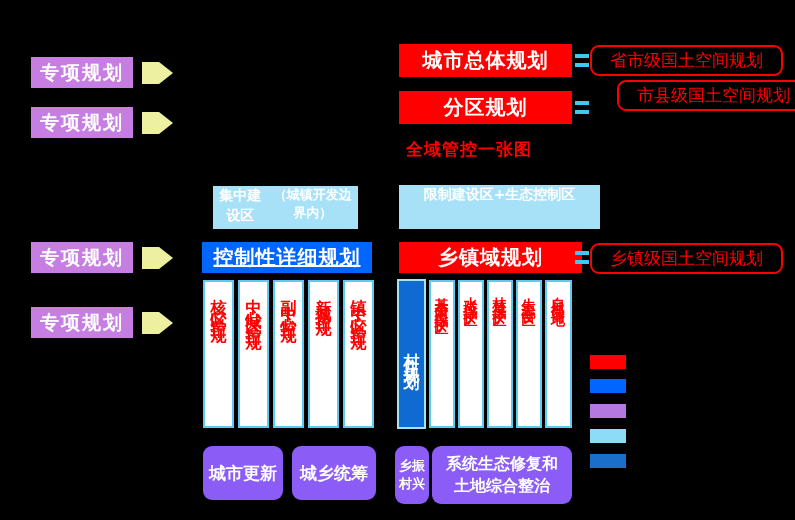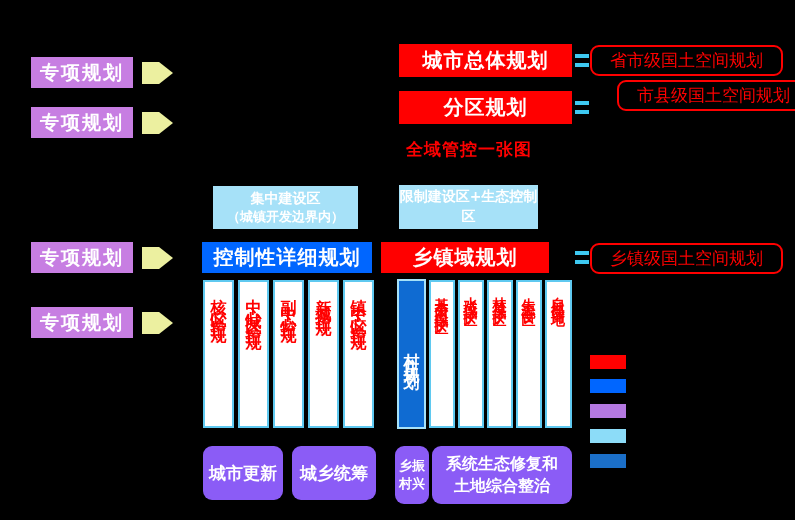--- a/index.html
+++ b/index.html
@@ -12,21 +12,21 @@
   .redbox{position:absolute;background:#FF0000;color:#fff;font-weight:bold;
       display:flex;align-items:center;justify-content:center;letter-spacing:1px;}
   .f20{font-size:20px;}
   .eq{position:absolute;width:14px;height:13px;display:flex;flex-direction:column;justify-content:space-between;}
   .eq i{display:block;width:14px;height:4px;background:#3EC9F1;}
   .outline{position:absolute;width:193px;height:31px;border:2px solid #FF0000;border-radius:9px;
       color:#FF0000;font-weight:normal;font-size:17px;display:flex;align-items:center;justify-content:center;
       box-sizing:border-box;white-space:nowrap;}
   .ctitle{position:absolute;left:406px;top:138px;color:#FF0000;font-weight:bold;font-size:17px;letter-spacing:1px;}
   .lbh{position:absolute;background:#A6E1F8;color:#fff;font-weight:bold;text-align:center;
-      display:flex;flex-direction:column;justify-content:center;line-height:1.4;}
+      display:flex;justify-content:center;line-height:1.4;}
   .lbh .l1{font-size:14px;}
   .lbh .l2{font-size:13px;}
   .bluebox{position:absolute;background:#0066FF;color:#fff;font-weight:bold;font-size:20px;
       display:flex;align-items:center;justify-content:center;letter-spacing:1px;}
   .vcol{position:absolute;top:280px;height:148px;background:#fff;border:2px solid #5FC9F0;
       box-sizing:border-box;display:flex;justify-content:center;padding-top:4px;}
   .vcol span{writing-mode:vertical-rl;text-orientation:upright;color:#FF0000;font-weight:bold;
       font-size:16px;letter-spacing:7px;line-height:1;}
   .vcol.n span{font-size:14px;letter-spacing:4px;}
   .village{position:absolute;left:397px;top:279px;width:29px;height:150px;background:#0F6BD2;
@@ -84,28 +84,28 @@
   <div class="outline" style="left:590px;top:80px;margin-left:27px;">
     <span>市县级国土空间规划</span>
   </div>
 
   <div class="ctitle">全域管控一张图</div>
 
   <div class="lbh" style="left:213px;top:186px;width:145px;height:43px;">
     <span class="l1">集中建设区</span>
     <span class="l2">（城镇开发边界内）</span>
   </div>
-  <div class="lbh" style="left:399px;top:185px;width:139px;height:44px;">
+  <div class="lbh" style="left:399px;top:185px;width:201px;height:44px;">
     <span class="l1">限制建设区+生态控制区</span>
   </div>
 
-  <div class="bluebox" style="left:202px;top:242px;width:170px;height:31px;">
+  <div class="bluebox" style="left:202px;top:242px;width:170px;height:31px;text-decoration:underline;">
     <span>控制性详细规划</span>
   </div>
-  <div class="redbox f20" style="left:381px;top:242px;width:168px;height:31px;">
+  <div class="redbox f20" style="left:399px;top:242px;width:183px;height:31px;">
     <span>乡镇域规划</span>
   </div>
   <div class="eq" style="left:575px;top:251px;">
       <i></i>
       <i></i>
     </div>
   <div class="outline" style="left:590px;top:243px;">
     <span>乡镇级国土空间规划</span>
   </div>
 

